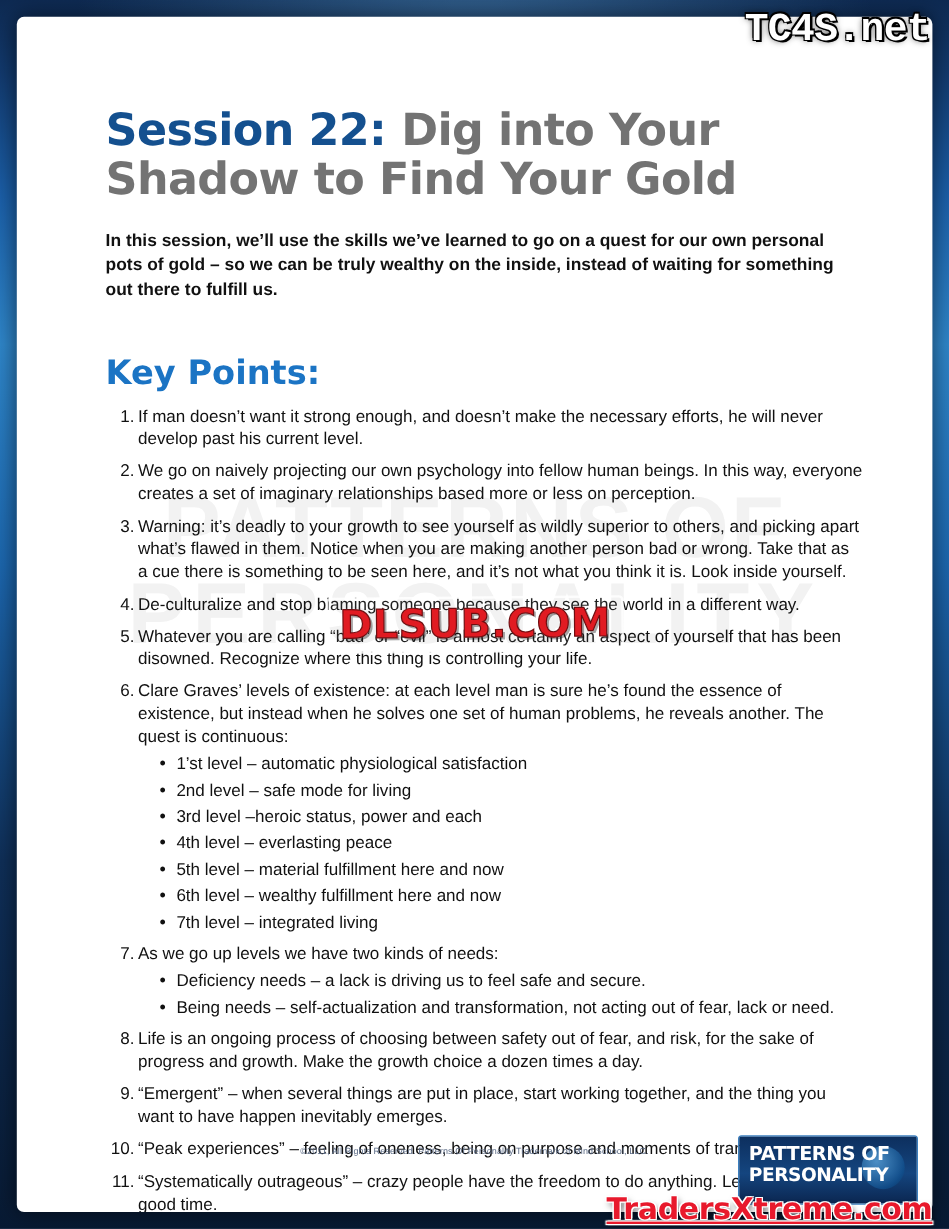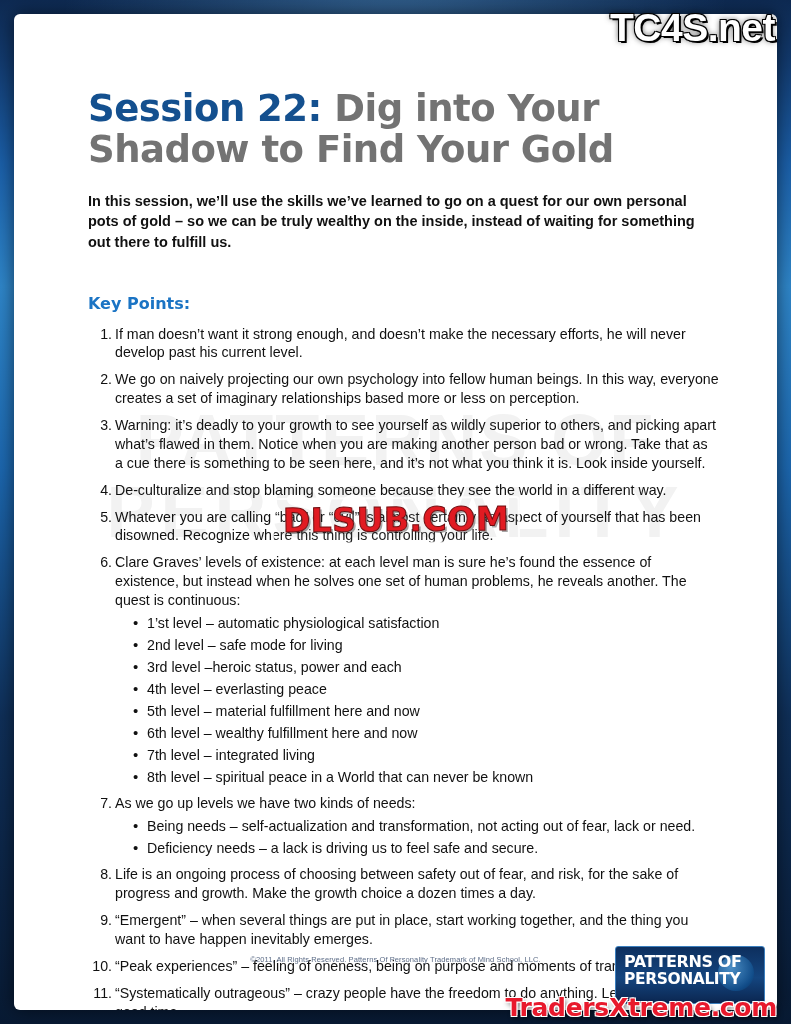--- a/index.html
+++ b/index.html
@@ -86,21 +86,21 @@
     line-height: 1.42;
     color: #111;
     margin: 0 0 41px 0;
     max-width: 620px;
   }
 
   
   .kp-heading {
     font-family: "DejaVu Sans", sans-serif;
     font-weight: bold;
-    font-size: 16px;
+    font-size: 28px;
     color: #1b74c4;
     margin: 0 0 12px 0;
   }
 
   
   ol.points {
     margin: 0;
     padding: 0;
     list-style: none;
     counter-reset: pt;
@@ -193,23 +193,23 @@
     border-radius: 50%;
     background: radial-gradient(circle at 35% 35%, #5fa9e0, #11518f 70%, #0a2d55);
     opacity: .75;
   }
 
   
   .brand-tc4s {
     position: absolute;
     right: 16px;
     top: 6px;
-    font-family: Liberation Sans, sans-serif;
-    font-weight: bold;
-    font-size: 39px;
+    font-family: Liberation Mono, monospace;
+    font-weight: bold;
+    font-size: 33px;
     color: #ffffff;
     text-shadow:
       2px 2px 0 #000, -1px -1px 0 #000, 1px -1px 0 #000, -1px 1px 0 #000,
       0 0 6px rgba(0,0,0,.8);
     letter-spacing: -.5px;
   }
 
   .brand-dlsub {
     position: absolute;
     left: 50%;
@@ -240,20 +240,21 @@
     right: 14px;
     bottom: 2px;
     font-family: "DejaVu Sans", sans-serif;
     font-weight: bold;
     font-size: 25px;
     color: #e8192c;
     text-shadow:
       1px 1px 0 #fff, -1px -1px 0 #fff, 1px -1px 0 #fff, -1px 1px 0 #fff,
       2px 3px 5px rgba(0,0,0,.55);
     letter-spacing: -.3px;
+    text-decoration: underline;
   }
 </style>
 </head>
 <body>
 
 <div class="page">
 
   <div class="paper">
 
     <div class="watermark">
@@ -291,28 +292,27 @@
         <li class="wide">
           <span>Clare Graves’ levels of existence: at each level man is sure he’s found the essence of existence, but instead when he solves one set of human problems, he reveals another. The quest is continuous:</span>
           <ul class="sub">
             <li>1’st level – automatic physiological satisfaction</li>
             <li>2nd level – safe mode for living</li>
             <li>3rd level –heroic status, power and each</li>
             <li>4th level – everlasting peace</li>
             <li>5th level – material fulfillment here and now</li>
             <li>6th level – wealthy fulfillment here and now</li>
             <li>7th level – integrated living</li>
-            <li>8th level – spiritual peace in a World that can never be known</li>
           </ul>
         </li>
         <li>
           <span>As we go up levels we have two kinds of needs:</span>
           <ul class="sub">
+            <li>Deficiency needs – a lack is driving us to feel safe and secure.</li>
             <li>Being needs – self-actualization and transformation, not acting out of fear, lack or need.</li>
-            <li>Deficiency needs – a lack is driving us to feel safe and secure.</li>
           </ul>
         </li>
         <li class="wide">
           <span>Life is an ongoing process of choosing between safety out of fear, and risk, for the sake of progress and growth. Make the growth choice a dozen times a day.</span>
         </li>
         <li class="wide">
           <span>“Emergent” – when several things are put in place, start working together, and the thing you want to have happen inevitably emerges.</span>
         </li>
         <li class="wide">
           <span>“Peak experiences” – feeling of oneness, being on purpose and moments of transcendence.</span>

